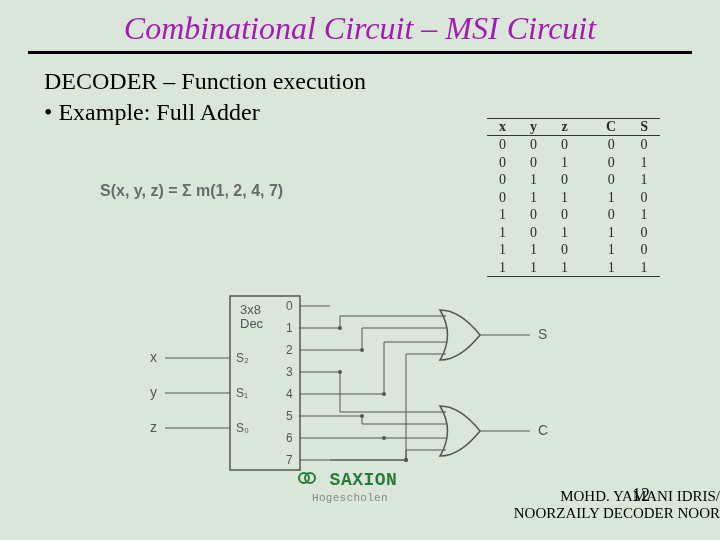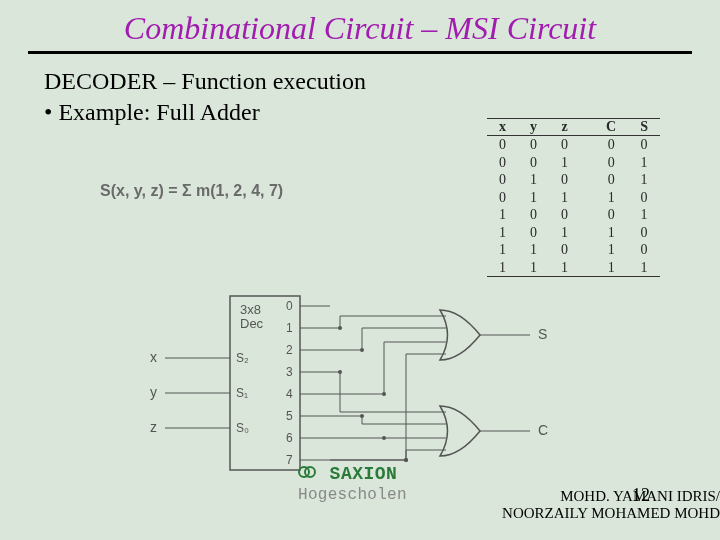--- a/index.html
+++ b/index.html
@@ -80,22 +80,23 @@
     font-size: 18px;
     letter-spacing: 0.5px;
   }
   .footer-logo .circles {
     display: inline-block;
     vertical-align: middle;
     margin-right: 4px;
   }
   .footer-logo .hoge {
     color: #888;
-    font-size: 16px;
+    font-size: 11px;
     letter-spacing: 0.3px;
+    margin-left: 14px;
   }
   .footer-credit {
     position: absolute;
     bottom: 18px;
     left: 0;
     width: 720px;
     text-align: right;
     font-size: 15px;
     color: #000;
     line-height: 1.15;
@@ -264,16 +265,16 @@
         <circle cx="6" cy="9" r="5" fill="none" stroke="#2a7a3a" stroke-width="2"></circle>
         <circle cx="12" cy="9" r="5" fill="none" stroke="#2a7a3a" stroke-width="2"></circle>
       </svg>
   </span>
   <span class="saxion">SAXION</span>
   <div class="hoge">Hogescholen</div>
 </div>
 
 <div class="footer-credit">
   <span>MOHD. YAMANI IDRIS/</span><br>
-  <span>NOORZAILY MOHAMED MOHD</span>
+  <span>NOORZAILY DECODER NOOR</span>
 </div>
 
 <div class="page-num">12</div>
 
 </body></html>

